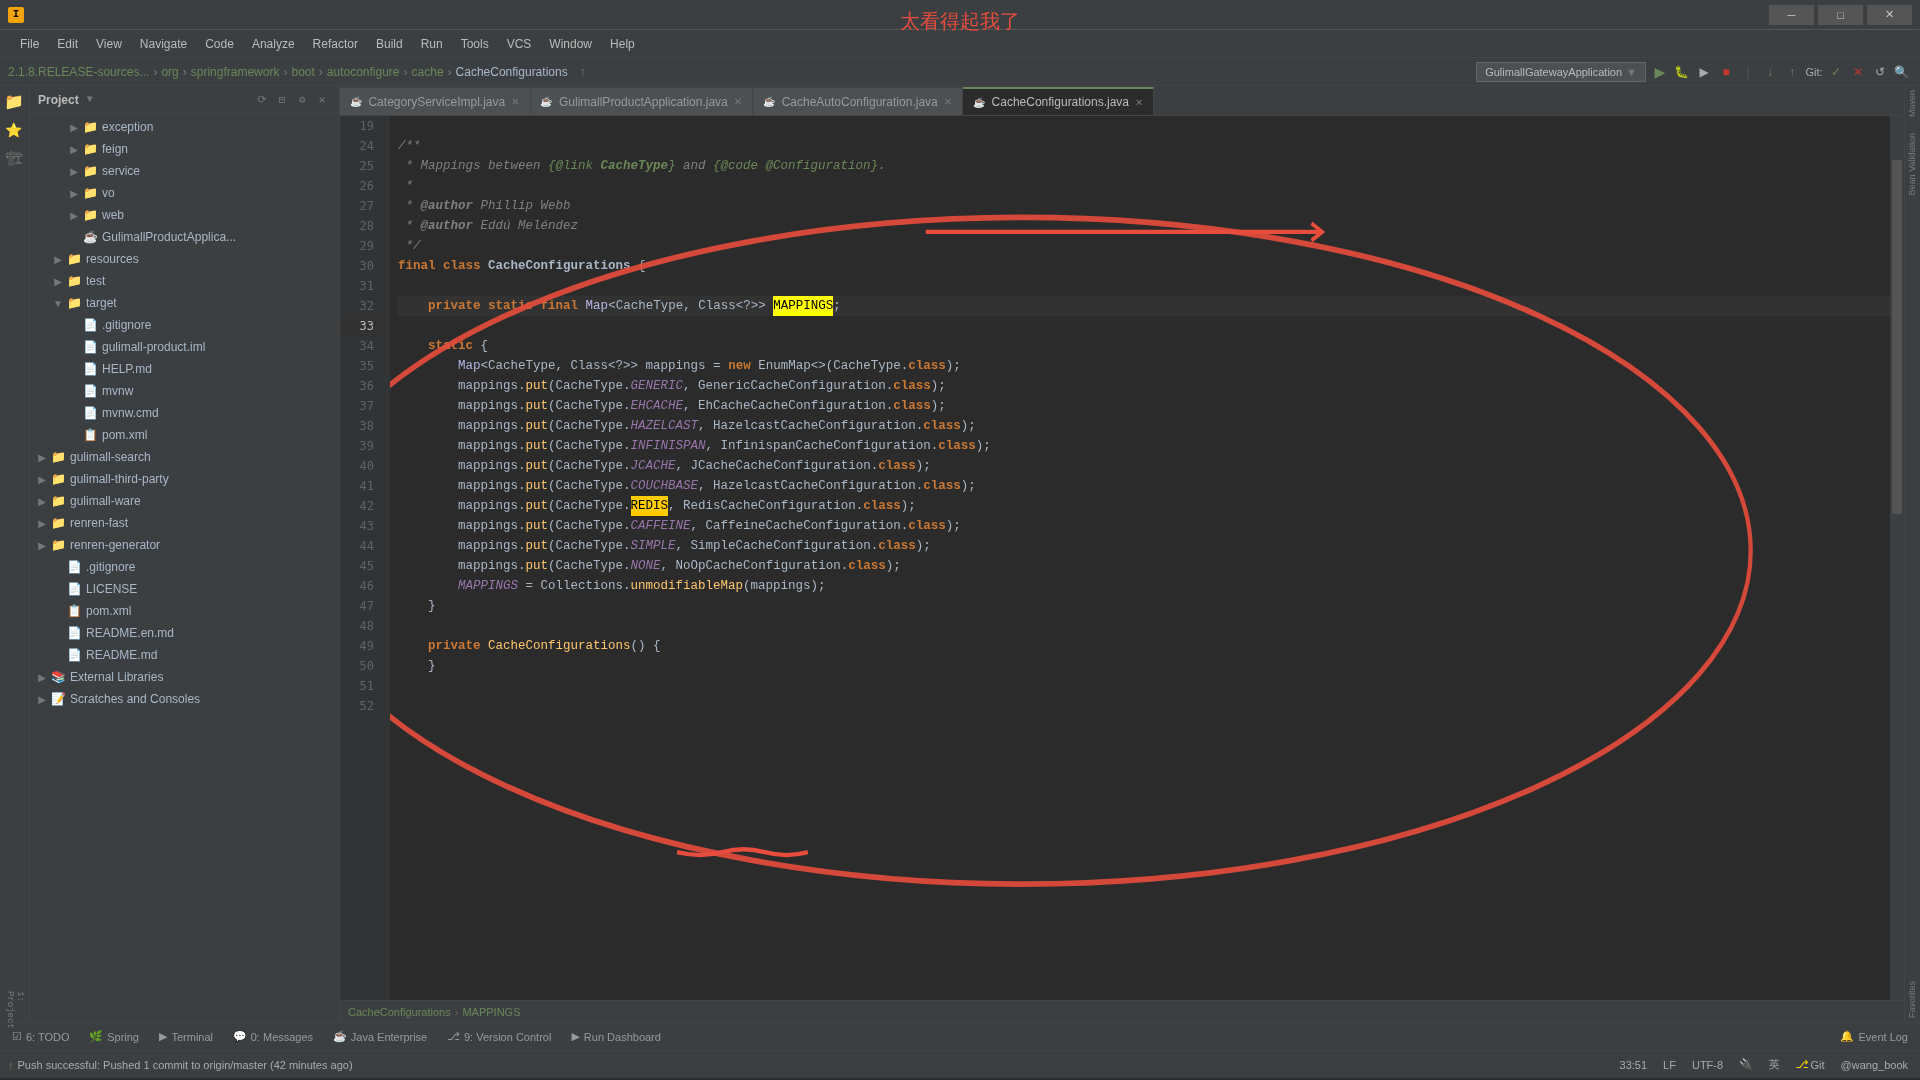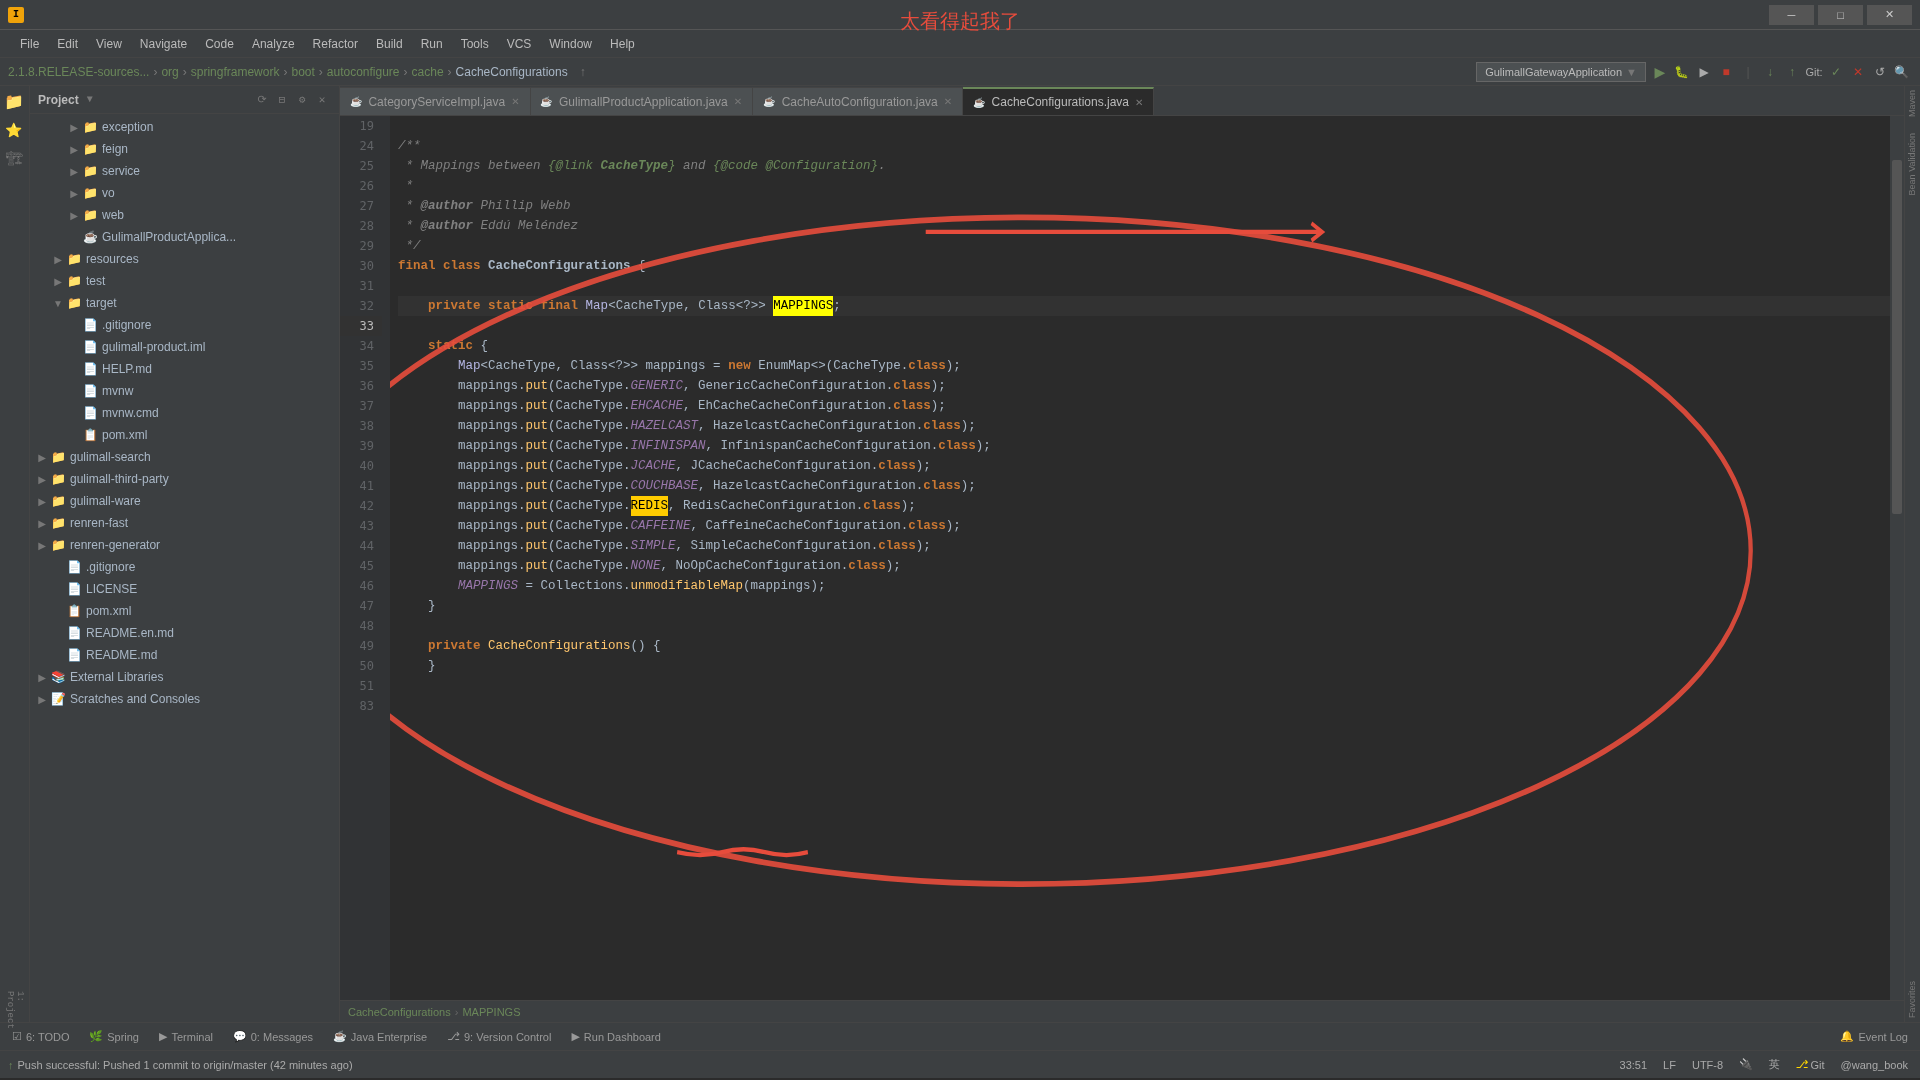--- a/index.html
+++ b/index.html
@@ -618,21 +618,21 @@
         <div class="line-number">42</div>
         <div class="line-number">43</div>
         <div class="line-number">44</div>
         <div class="line-number">45</div>
         <div class="line-number">46</div>
         <div class="line-number">47</div>
         <div class="line-number">48</div>
         <div class="line-number">49</div>
         <div class="line-number">50</div>
         <div class="line-number">51</div>
-        <div class="line-number">83</div>
+        <div class="line-number">52</div>
       </div>
 
       <div class="code-content" style="position:relative;">
 
         <svg class="annotation-overlay" viewBox="0 0 1400 610" preserveAspectRatio="none" style="position:absolute;top:0;left:0;width:100%;height:100%;pointer-events:none;z-index:5;">
 
           <ellipse cx="590" cy="300" rx="680" ry="230" fill="none" stroke="#e74c3c" stroke-width="4" opacity="0.9"></ellipse>
 
           <line x1="500" y1="80" x2="870" y2="80" stroke="#e74c3c" stroke-width="3"></line>
           <polyline points="860,74 870,80 860,86" fill="none" stroke="#e74c3c" stroke-width="3"></polyline>

